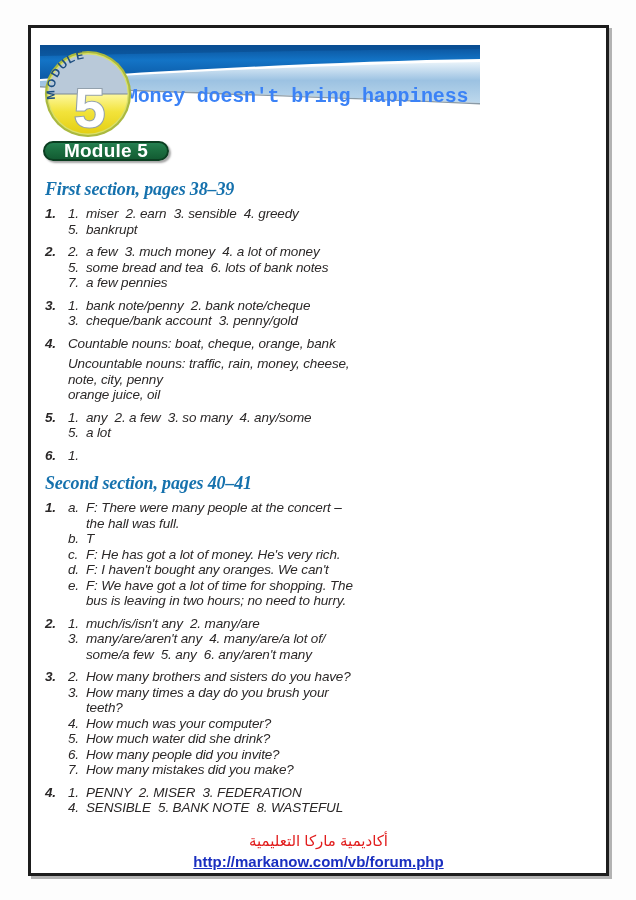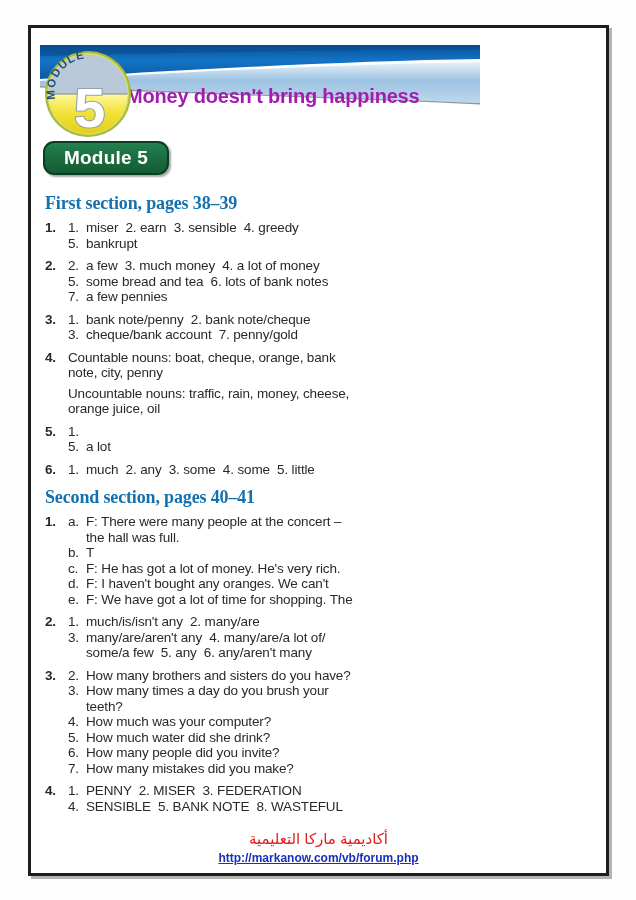--- a/index.html
+++ b/index.html
@@ -10,54 +10,54 @@
     position:absolute; left:28px; top:25px; width:581px; height:851px;
     background:#ffffff; border:3px solid #1d1d1d;
     box-shadow:3px 3px 0 #b3b3b3;
   }
 
   
   .banner-wrap { position:relative; margin:17px 0 0 9px; width:440px; height:64px; }
   .banner-svg { position:absolute; left:0; top:0; width:440px; height:64px; }
   .page-title {
     position:absolute; left:86px; top:40px; z-index:3;
-    font-size:20px; font-weight:bold; color:#a21caf; letter-spacing:-0.2px; white-space:nowrap;
+    font-size:20px; font-weight:bold; color:#3b82f6; letter-spacing:-0.2px; white-space:nowrap;font-family:Liberation Mono, monospace;
   }
   .badge { position:absolute; left:4px; top:5px; width:88px; height:88px; z-index:4; }
 
   
   .module-btn {
-    margin:32px 0 0 12px; width:126px; height:34px;
+    margin:32px 0 0 12px; width:126px; height:20px;
     background:linear-gradient(180deg,#258051 0%,#1b6f40 45%,#135c33 100%);
     border:2px solid #0b3e21; border-radius:11px;
     box-shadow:2px 2px 2px rgba(0,0,0,0.35);
     display:flex; align-items:center; justify-content:center;
     color:#ffffff; font-size:19px; font-weight:bold; letter-spacing:0.2px;
   }
 
   
-  .content { margin:18px 20px 16px 14px; color:#2b2828; font-size:13.5px; line-height:15.5px; letter-spacing:-0.15px; }
+  .content { margin:18px 20px 16px 14px; color:#2b2828; font-size:13.5px; line-height:15.5px; letter-spacing:-0.15px;font-style:italic; }
   .section-heading {
     font-family:"Liberation Serif","DejaVu Serif",serif;
     font-size:18px; line-height:20px; font-weight:bold; color:#1571ad;
     margin:10px 0 7px 0;
   }
   .section-heading:first-child { margin-top:0; }
   .item { display:flex; margin:0 0 7px 0; }
   .item .num { width:23px; flex:0 0 23px; font-weight:bold; }
   .item .rows { flex:1; }
   .row { display:flex; }
   .row.gap { margin-top:5px; }
   .row .mk { width:18px; flex:0 0 18px; white-space:pre; }
   .row .tx { white-space:pre; }
 
   
   .footer { margin-top:13px; text-align:center; }
   .footer-org { font-size:15px; font-weight:normal; color:#e11d1d; line-height:18px; }
-  .footer-link { display:inline-block; margin-top:3px; font-size:12px; font-weight:bold; color:#1a2fc0; text-decoration:underline; }
+  .footer-link { display:inline-block; margin-top:3px; font-size:15px; font-weight:bold; color:#1a2fc0; text-decoration:underline; }
 </style>
 </head>
 <body>
 
 <div class="canvas">
   <div class="page">
 
     <div class="banner-wrap">
       <svg class="banner-svg" viewBox="0 0 440 64" preserveAspectRatio="none">
         <defs>
@@ -137,59 +137,59 @@
         </div>
         <div class="item">
           <span class="num">3.</span>
           <div class="rows">
             <div class="row">
               <span class="mk">1.</span>
               <span class="tx">bank note/penny  2. bank note/cheque</span>
             </div>
             <div class="row">
               <span class="mk">3.</span>
-              <span class="tx">cheque/bank account  7. penny/gold</span>
+              <span class="tx">cheque/bank account  3. penny/gold</span>
             </div>
           </div>
         </div>
         <div class="item">
           <span class="num">4.</span>
           <div class="rows">
             <div class="row">
               <span class="tx">Countable nouns: boat, cheque, orange, bank</span>
-            </div>
-            <div class="row">
-              <span class="tx">note, city, penny</span>
             </div>
             <div class="row gap">
               <span class="tx">Uncountable nouns: traffic, rain, money, cheese,</span>
             </div>
             <div class="row">
+              <span class="tx">note, city, penny</span>
+            </div>
+            <div class="row">
               <span class="tx">orange juice, oil</span>
             </div>
           </div>
         </div>
         <div class="item">
           <span class="num">5.</span>
           <div class="rows">
             <div class="row">
               <span class="mk">1.</span>
+              <span class="tx">any  2. a few  3. so many  4. any/some</span>
             </div>
             <div class="row">
               <span class="mk">5.</span>
               <span class="tx">a lot</span>
             </div>
           </div>
         </div>
         <div class="item">
           <span class="num">6.</span>
           <div class="rows">
             <div class="row">
               <span class="mk">1.</span>
-              <span class="tx">much  2. any  3. some  4. some  5. little</span>
             </div>
           </div>
         </div>
         <div class="section-heading">Second section, pages 40–41</div>
         <div class="item">
           <span class="num">1.</span>
           <div class="rows">
             <div class="row">
               <span class="mk">a.</span>
               <span class="tx">F: There were many people at the concert –</span>
@@ -206,20 +206,24 @@
               <span class="mk">c.</span>
               <span class="tx">F: He has got a lot of money. He's very rich.</span>
             </div>
             <div class="row">
               <span class="mk">d.</span>
               <span class="tx">F: I haven't bought any oranges. We can't</span>
             </div>
             <div class="row">
               <span class="mk">e.</span>
               <span class="tx">F: We have got a lot of time for shopping. The</span>
+            </div>
+            <div class="row">
+              <span class="mk"></span>
+              <span class="tx">bus is leaving in two hours; no need to hurry.</span>
             </div>
           </div>
         </div>
         <div class="item">
           <span class="num">2.</span>
           <div class="rows">
             <div class="row">
               <span class="mk">1.</span>
               <span class="tx">much/is/isn't any  2. many/are</span>
             </div>

